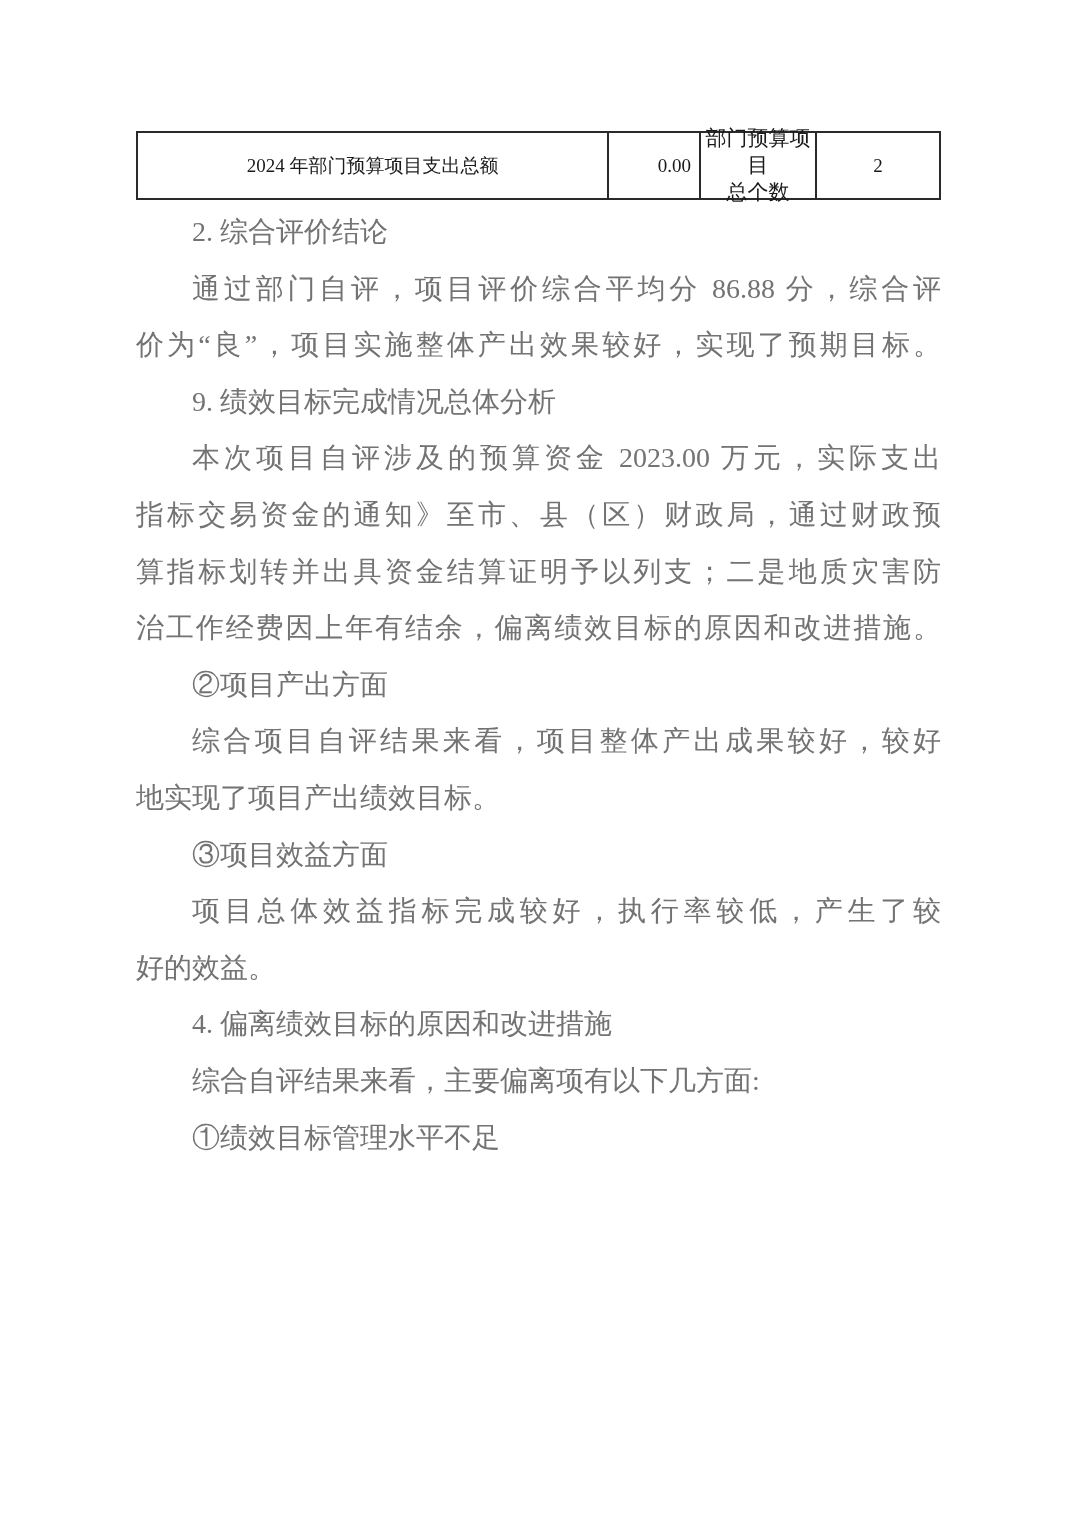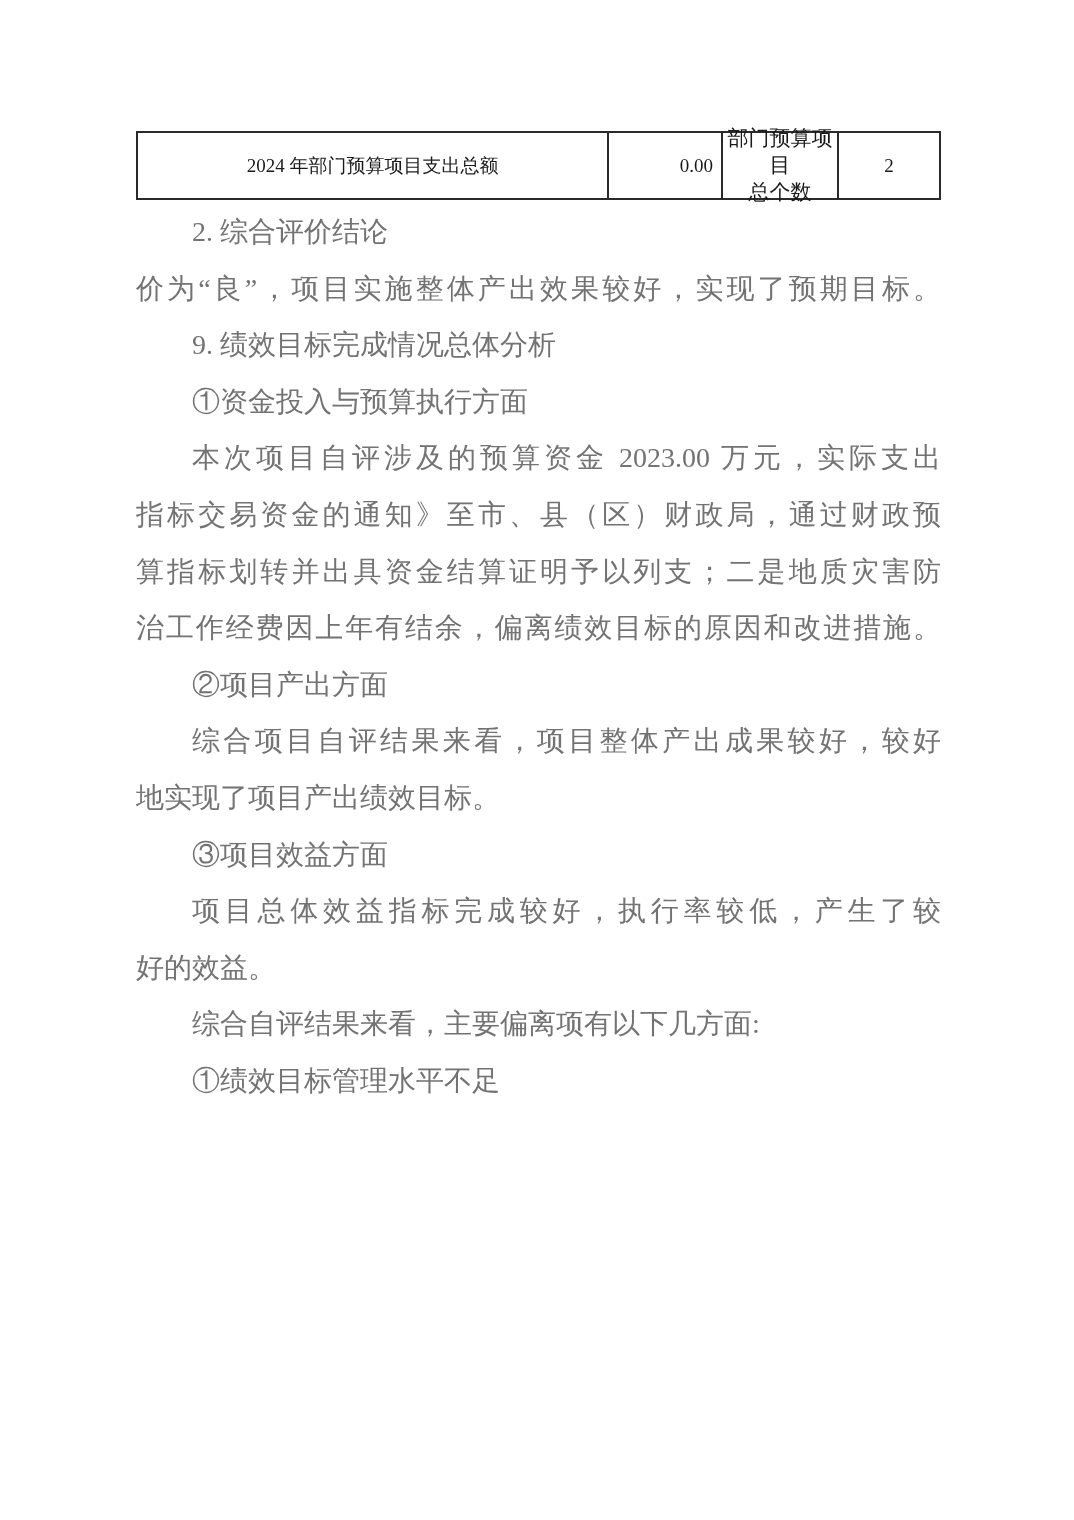--- a/index.html
+++ b/index.html
@@ -34,21 +34,21 @@
     display: flex;
     align-items: center;
     justify-content: center;
     font-size: 19px;
     line-height: 27px;
     color: #1a1a1a;
     text-align: center;
   }
   .cell:last-child { border-right: none; }
   .cell.c1 { width: 471px; }
-  .cell.c2 { width: 114px; justify-content: flex-end; padding-right: 8px; }
+  .cell.c2 { width: 92px; justify-content: flex-end; padding-right: 8px; }
   .cell.c3 { width: 116px; white-space: pre-line; font-size: 21px; }
   .cell.c4 { width: 112px; flex: 1; }
   
   .body-text {
     position: absolute;
     left: 136px;
     top: 204px;
     width: 805px;
     font-size: 28px;
     line-height: 56.6px;
@@ -71,30 +71,31 @@
   <div class="doc-table">
     <div class="cell c1">2024 年部门预算项目支出总额</div>
     <div class="cell c2">0.00</div>
     <div class="cell c3">部门预算项目
 总个数</div>
     <div class="cell c4">2</div>
   </div>
 
   <div class="body-text">
     <div class="line indent">2. 综合评价结论</div>
+    <div class="line indent fill">通过部门自评，项目评价综合平均分 86.88 分，综合评</div>
     <div class="line fill">价为“良”，项目实施整体产出效果较好，实现了预期目标。</div>
     <div class="line indent">9. 绩效目标完成情况总体分析</div>
-    <div class="line indent">①资金投入与预算执行方面</div>
     <div class="line indent fill">本次项目自评涉及的预算资金 2023.00 万元，实际支出</div>
     <div class="line fill">指标交易资金的通知》至市、县（区）财政局，通过财政预</div>
     <div class="line fill">算指标划转并出具资金结算证明予以列支；二是地质灾害防</div>
     <div class="line fill">治工作经费因上年有结余，偏离绩效目标的原因和改进措施。</div>
     <div class="line indent">②项目产出方面</div>
     <div class="line indent fill">综合项目自评结果来看，项目整体产出成果较好，较好</div>
     <div class="line">地实现了项目产出绩效目标。</div>
     <div class="line indent">③项目效益方面</div>
     <div class="line indent fill">项目总体效益指标完成较好，执行率较低，产生了较</div>
     <div class="line">好的效益。</div>
+    <div class="line indent">4. 偏离绩效目标的原因和改进措施</div>
     <div class="line indent">综合自评结果来看，主要偏离项有以下几方面:</div>
     <div class="line indent">①绩效目标管理水平不足</div>
   </div>
 
 </div>
 
 </body></html>

